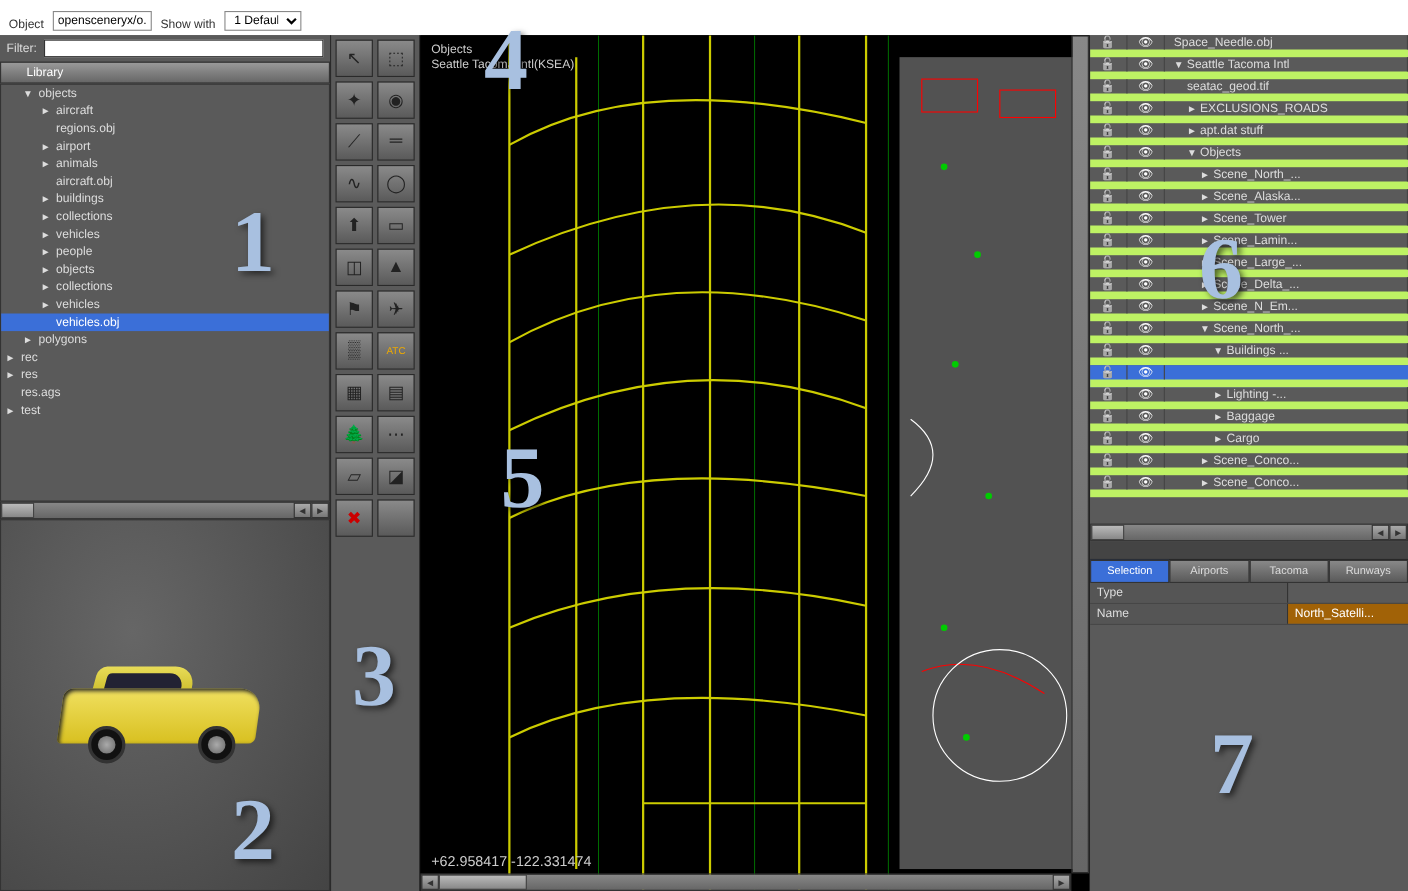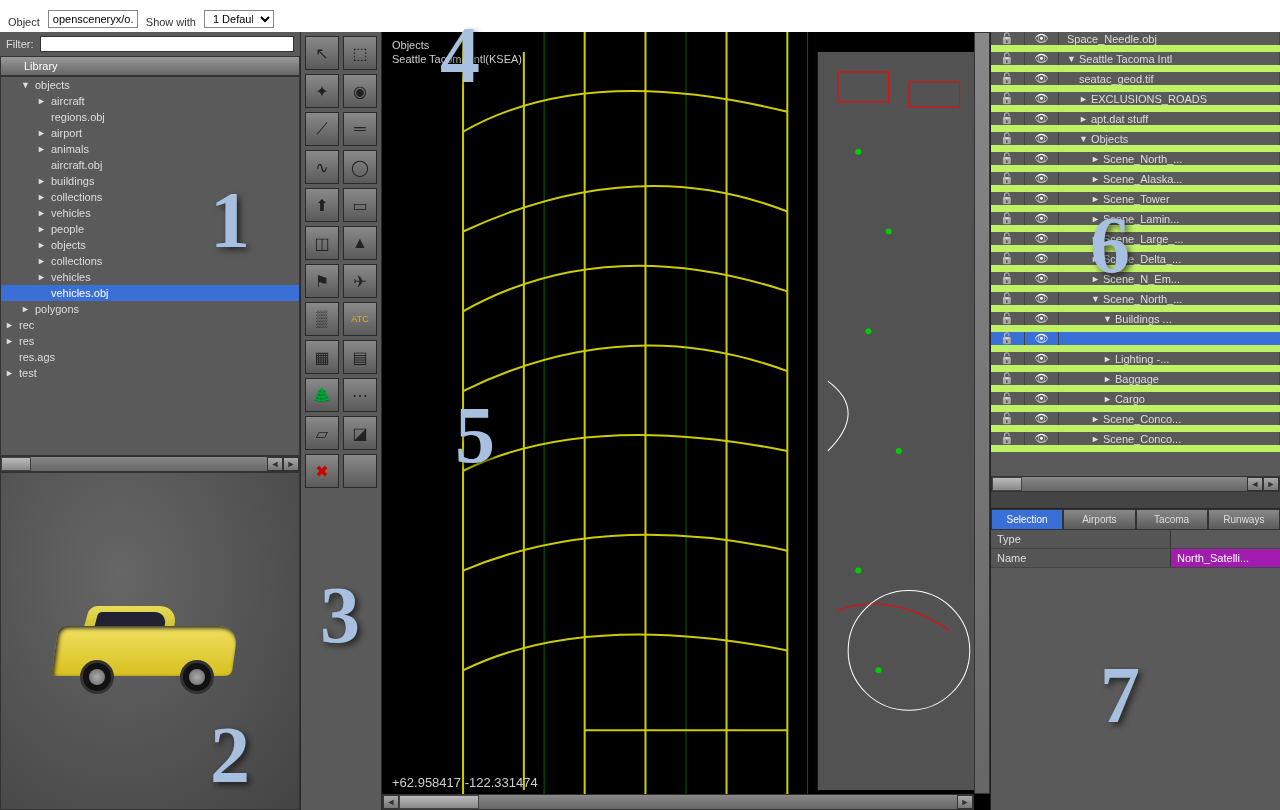--- a/index.html
+++ b/index.html
@@ -51,21 +51,21 @@
 .hier-row .name { flex: 1; padding-left: 4px; justify-content: flex-start; white-space: nowrap; overflow: hidden; text-overflow: ellipsis; }
 .lock-icon::before { content: '🔓'; font-size: 11px; filter: grayscale(1); }
 .vis-icon::before { content: '👁'; font-size: 11px; filter: grayscale(1) brightness(1.3); }
 .tabs { display: flex; background: #5a5a5a; border-top: 1px solid #222; }
 .tab { flex: 1; padding: 4px 2px; text-align: center; background: linear-gradient(#888,#5a5a5a); border: 1px solid #333; color: #ddd; cursor: pointer; font-size: 10px; }
 .tab.active { background: #3b6fd8; color: #fff; }
 .props { flex: 1; background: #5a5a5a; }
 .prop-row { display: flex; border-bottom: 1px solid #444; }
 .prop-row .k { width: 180px; padding: 3px 6px; color: #ddd; background: #555; border-right: 1px solid #333; }
 .prop-row .v { flex: 1; padding: 3px 6px; color: #fff; }
-.prop-row .v.sel { background: #a21caf; }
+.prop-row .v.sel { background: #a16207; }
 
 .num { position: absolute; font-size: 80px; font-weight: bold; color: #a8c0e0; text-shadow: 3px 3px 6px rgba(0,0,0,0.6); pointer-events: none; font-family: Georgia, serif; }
 </style>
 </head>
 <body>
 
 <div class="top-bar">
   <label>Object</label>
   <input value="opensceneryx/o..." style="">
   <label>Show with</label>

